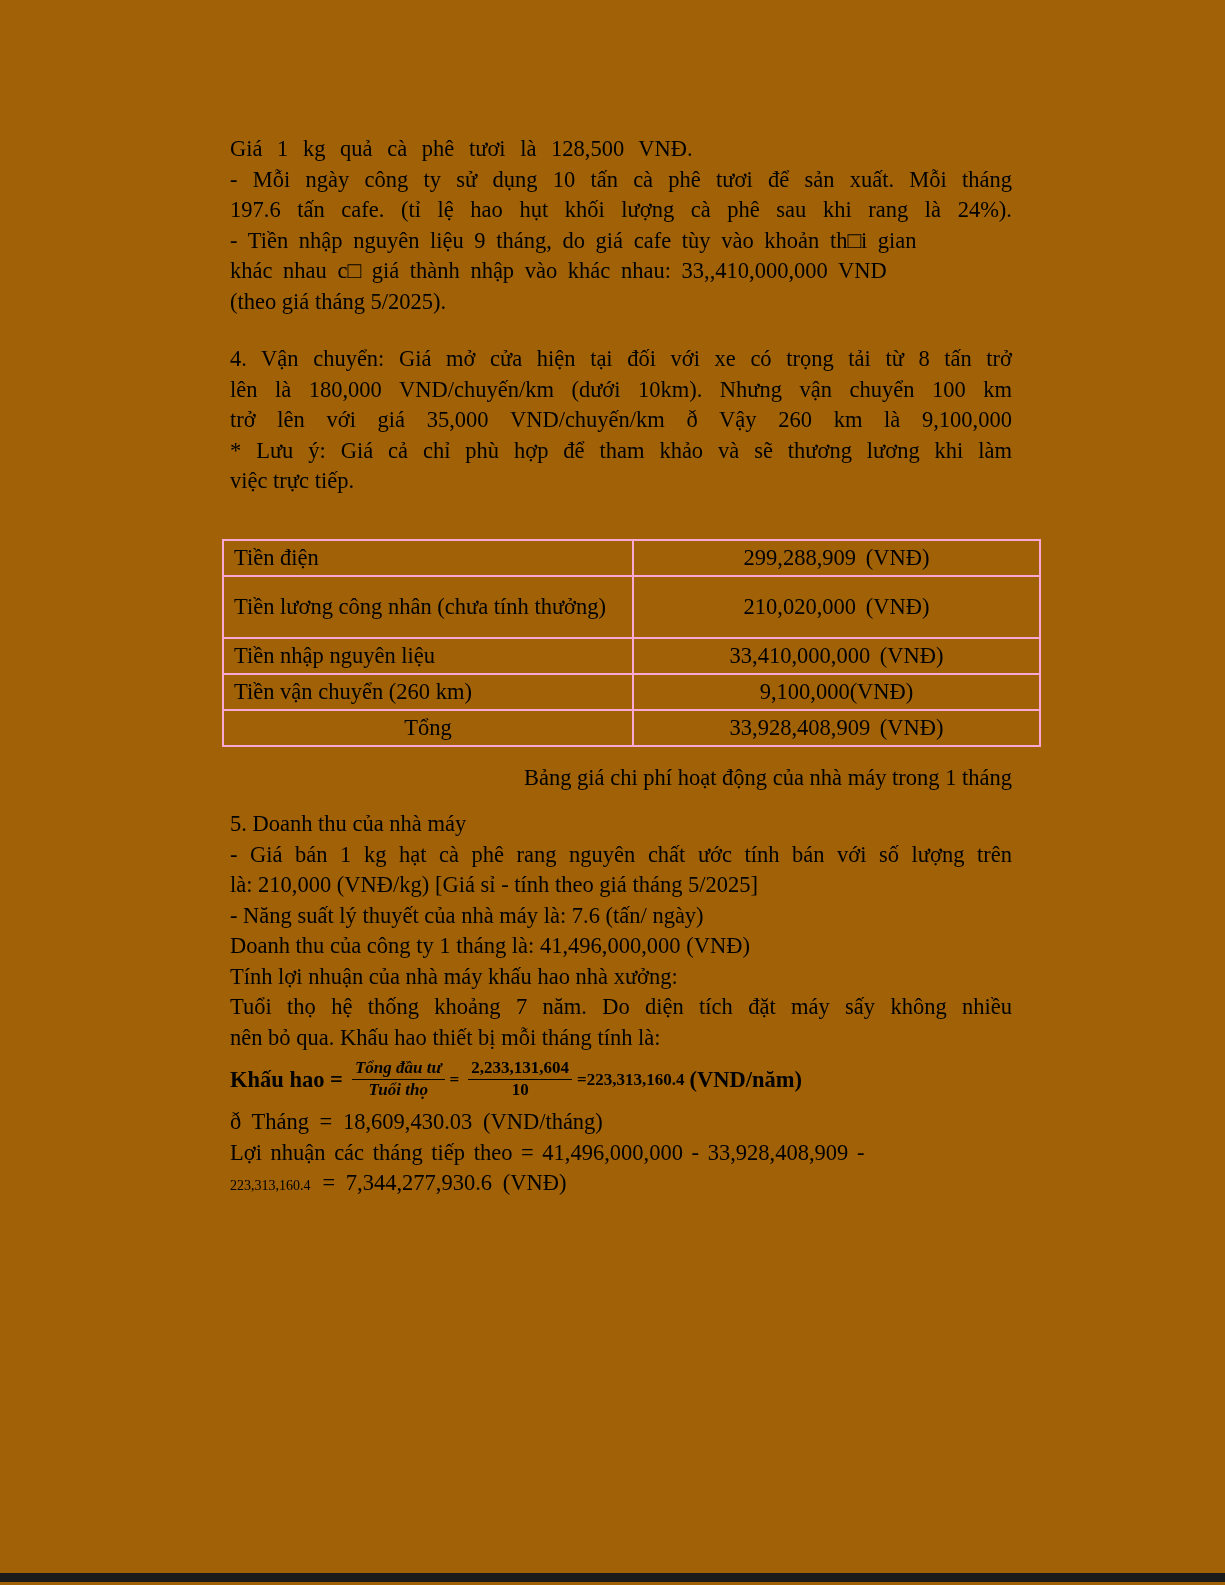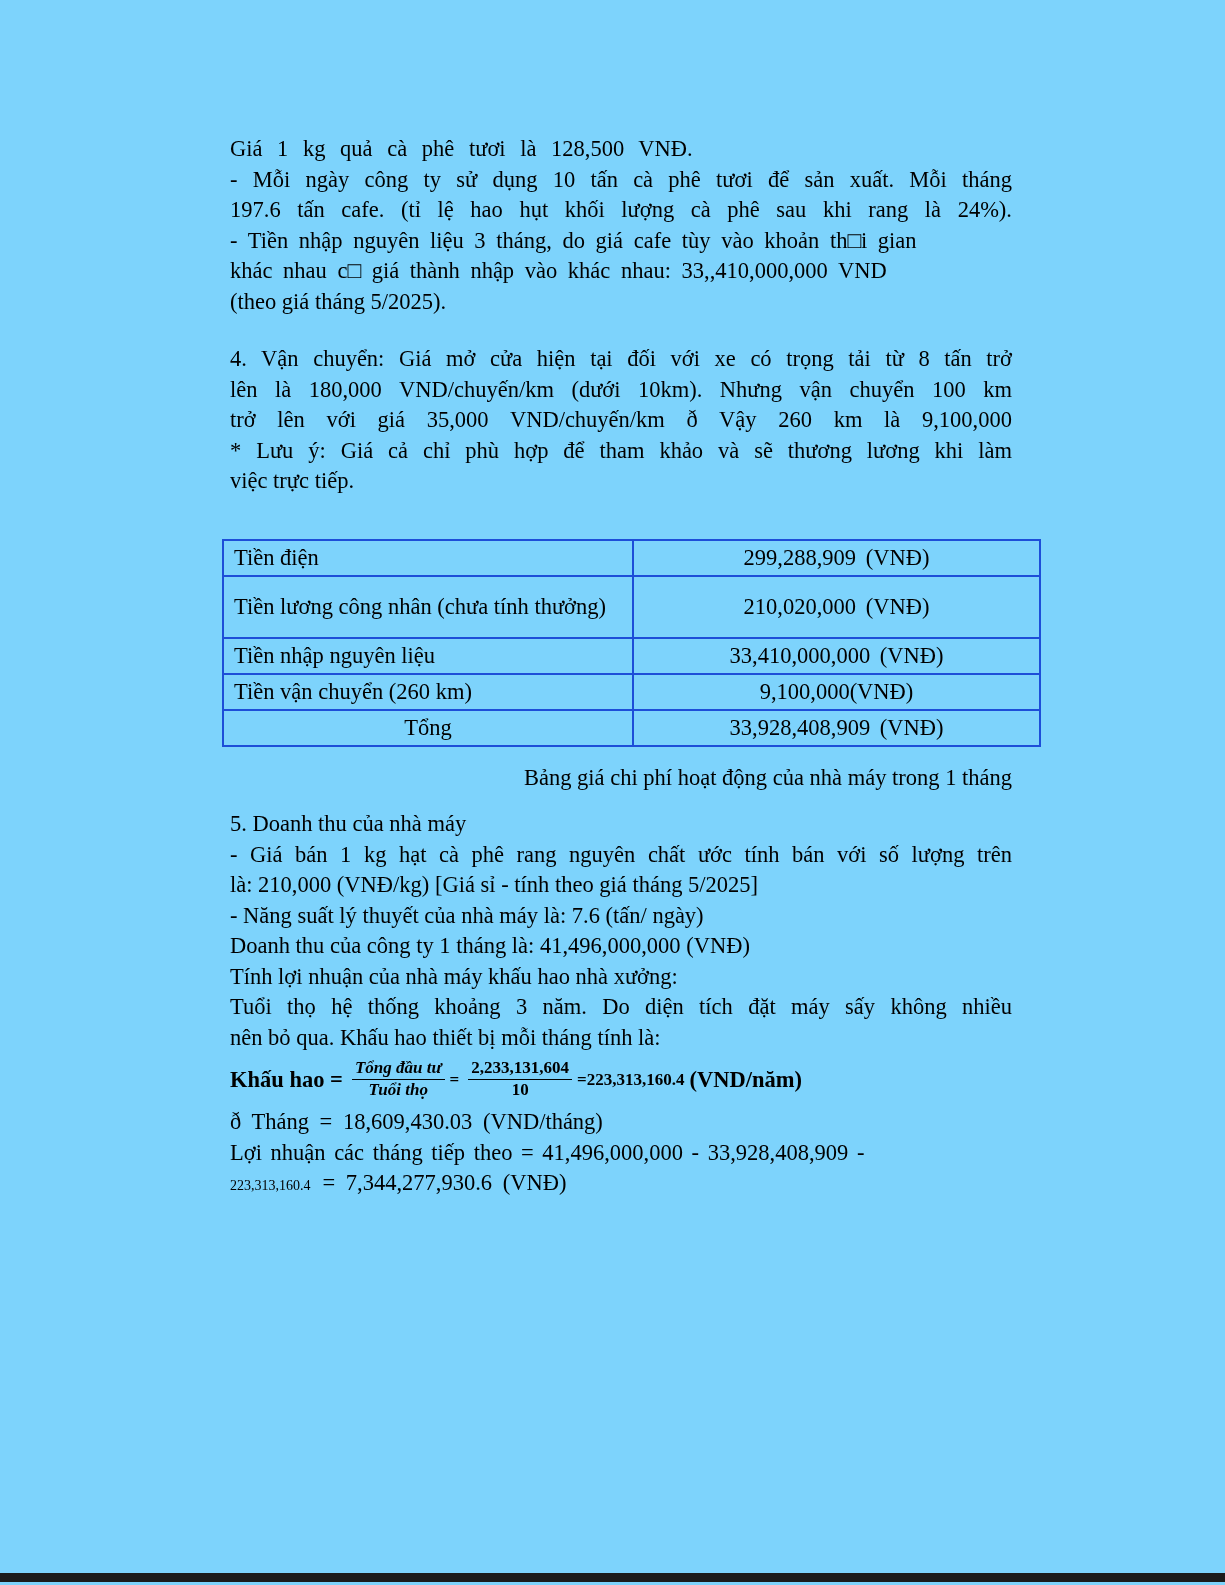--- a/index.html
+++ b/index.html
@@ -2,21 +2,21 @@
 <html><head>
 <meta charset="utf-8">
 <style>
   html, body { margin: 0; padding: 0; }
   body {
     width: 1225px; height: 1585px;
     background: #ffffff;
     font-family: "Liberation Serif", serif;
     color: #000;
   }
-  .page { position: relative; width: 1225px; height: 1585px; background: #7dd3fc; overflow: hidden; }
+  .page { position: relative; width: 1225px; height: 1585px; background: #a16207; overflow: hidden; }
   .content {
     position: absolute; left: 230px; top: 134px; width: 782px;
     font-size: 22.5px; line-height: 30.5px;
   }
   .line { min-height: 30.5px; }
   
   .j { text-align: justify; text-align-last: justify; }
   .wide { word-spacing: 9px; }
   .med  { word-spacing: 5px; }
   .sm   { word-spacing: 3px; }
@@ -24,21 +24,21 @@
   .block-s4 { margin-top: 27px; }
 
   table.costs {
     border-collapse: collapse;
     width: 793px;
     margin-top: 42px;
     margin-left: -8px;
     table-layout: fixed;
   }
   table.costs td {
-    border: 2px solid #1d4ed8;
+    border: 2px solid #f9a8d4;
     font-size: 22.5px;
     line-height: 27px;
     padding: 2px 10px;
     vertical-align: middle;
   }
   td.label-col { width: 388px; text-align: left; }
   td.value-col { width: 385px; text-align: center; word-spacing: 4px; }
   td.center { text-align: center; }
   tr.r1 td, tr.r3 td, tr.r4 td, tr.r5 td { height: 30px; }
   tr.r2 td { height: 56px; }
@@ -68,21 +68,21 @@
 </head>
 <body>
 
 <div class="page">
   <div class="content">
 
     <div>
       <div class="line wide">Giá 1 kg quả cà phê tươi là 128,500 VNĐ.</div>
       <div class="line j">- Mỗi ngày công ty sử dụng 10 tấn cà phê tươi để sản xuất. Mỗi tháng</div>
       <div class="line j">197.6 tấn cafe. (tỉ lệ hao hụt khối lượng cà phê sau khi rang là 24%).</div>
-      <div class="line med">- Tiền nhập nguyên liệu 3 tháng, do giá cafe tùy vào khoản th□i gian</div>
+      <div class="line med">- Tiền nhập nguyên liệu 9 tháng, do giá cafe tùy vào khoản th□i gian</div>
       <div class="line med">khác nhau c□ giá thành nhập vào khác nhau: 33,,410,000,000 VND</div>
       <div class="line">(theo giá tháng 5/2025).</div>
     </div>
 
     <div class="block-s4">
       <div class="line j">4. Vận chuyển: Giá mở cửa hiện tại đối với xe có trọng tải từ 8 tấn trở</div>
       <div class="line j">lên là 180,000 VND/chuyến/km (dưới 10km). Nhưng vận chuyển 100 km</div>
       <div class="line j">trở lên với giá 35,000 VND/chuyến/km ð Vậy 260 km là 9,100,000</div>
       <div class="line j">* Lưu ý: Giá cả chỉ phù hợp để tham khảo và sẽ thương lương khi làm</div>
       <div class="line">việc trực tiếp.</div>
@@ -115,21 +115,21 @@
 
     <div class="caption">Bảng giá chi phí hoạt động của nhà máy trong 1 tháng</div>
 
     <div class="block-s5">
       <div class="line">5. Doanh thu của nhà máy</div>
       <div class="line j">- Giá bán 1 kg hạt cà phê rang nguyên chất ước tính bán với số lượng trên</div>
       <div class="line">là: 210,000 (VNĐ/kg) [Giá sỉ - tính theo giá tháng 5/2025]</div>
       <div class="line">- Năng suất lý thuyết của nhà máy là: 7.6 (tấn/ ngày)</div>
       <div class="line">Doanh thu của công ty 1 tháng là: 41,496,000,000 (VNĐ)</div>
       <div class="line">Tính lợi nhuận của nhà máy khấu hao nhà xưởng:</div>
-      <div class="line j">Tuổi thọ hệ thống khoảng 3 năm. Do diện tích đặt máy sấy không nhiều</div>
+      <div class="line j">Tuổi thọ hệ thống khoảng 7 năm. Do diện tích đặt máy sấy không nhiều</div>
       <div class="line">nên bỏ qua. Khấu hao thiết bị mỗi tháng tính là:</div>
 
       <div class="formula">
         <span>Khấu hao =</span>
         <span class="frac it">
           <span class="num">Tổng đầu tư</span>
           <span class="den">Tuổi thọ</span>
         </span>
         <span class="eq-small">=</span>
         <span class="frac">

